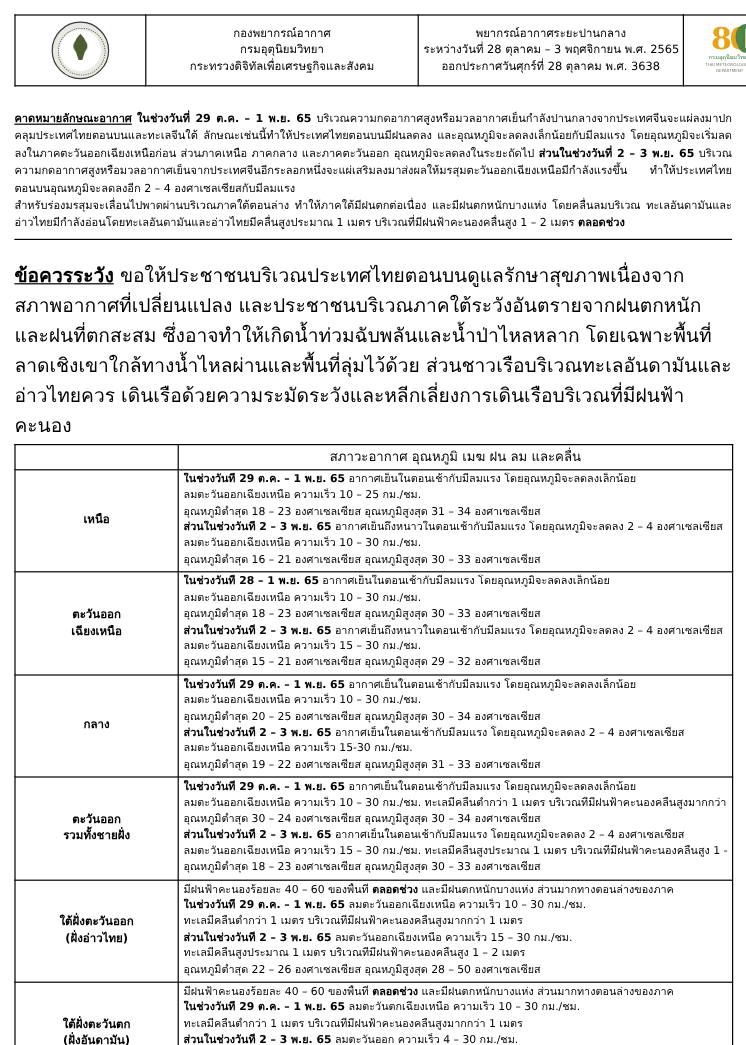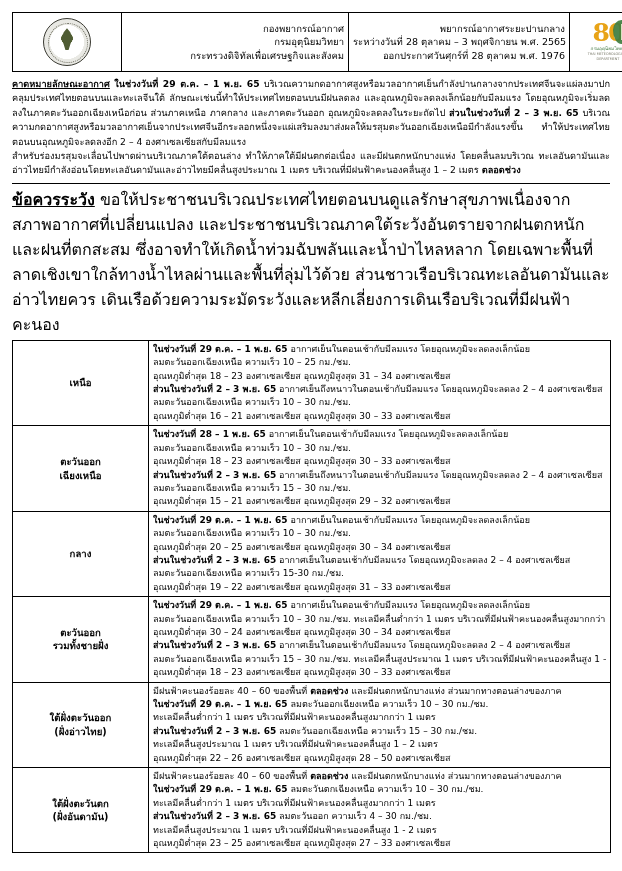--- a/index.html
+++ b/index.html
@@ -38,21 +38,20 @@
   }
   .hdr-logo-cell { width: 100px; }
   .hdr-org-cell  { width: 218px; }
   .hdr-mid-cell  { width: 212px; border-radius: 20px; }
   .hdr-emb-cell  { width: 68px; }
 
   .hdr-line {
     font-size: 9.5px;
     line-height: 13.5px;
     white-space: nowrap;
-    text-align: right;
   }
 
   
   .seal {
     width: 46px;
     height: 46px;
     margin: 2px auto;
     border-radius: 50%;
     border: 1.6px solid #3a3a32;
     background:
@@ -134,31 +133,31 @@
 
   
   .prose {
     width: 598px;
     font-size: 9.2px;
     line-height: 14.4px;
     text-align: justify;
     padding: 5px 0 2px 0;
     box-sizing: border-box;
   }
-  .prose p { margin: 0 0 0 0; padding: 0; text-indent: 0; }
+  .prose p { margin: 16px 0 0 0; padding: 0; text-indent: 0; }
   .prose p + p { margin-top: 0px; }
   .p-indent { text-indent: 34px; }
   u.lead { text-decoration: underline; font-weight: bold; }
   b { font-weight: bold; }
 
   .warnbox {
     width: 598px;
     border-top: 1px solid #000;
     box-sizing: border-box;
-    padding-top: 3px;
+    padding-top: 17px;
     margin-top: 3px;
   }
 
   
   table.main {
     width: 598px;
     border-collapse: collapse;
     table-layout: fixed;
     margin-top: 3px;
   }
@@ -208,21 +207,21 @@
         <div class="seal"></div>
       </td>
       <td class="hdr-org-cell">
         <div class="hdr-line">กองพยากรณ์อากาศ</div>
         <div class="hdr-line">กรมอุตุนิยมวิทยา</div>
         <div class="hdr-line">กระทรวงดิจิทัลเพื่อเศรษฐกิจและสังคม</div>
       </td>
       <td class="hdr-mid-cell">
         <div class="hdr-line">พยากรณ์อากาศระยะปานกลาง</div>
         <div class="hdr-line">ระหว่างวันที่ 28 ตุลาคม – 3 พฤศจิกายน พ.ศ. 2565</div>
-        <div class="hdr-line">ออกประกาศวันศุกร์ที่ 28 ตุลาคม พ.ศ. 1976</div>
+        <div class="hdr-line">ออกประกาศวันศุกร์ที่ 28 ตุลาคม พ.ศ. 3638</div>
       </td>
       <td class="hdr-emb-cell">
         <div class="anniv">
           <div class="leafmark"></div>
           <div class="eighty">80</div>
           <div class="sub1">กรมอุตุนิยมวิทยา</div>
           <div class="sub2">THAI METEOROLOGICAL DEPARTMENT</div>
         </div>
       </td>
     </tr>
@@ -233,20 +232,24 @@
     <p><u class="lead">คาดหมายลักษณะอากาศ</u> <b>ในช่วงวันที่ 29 ต.ค. – 1 พ.ย. 65</b><span> บริเวณความกดอากาศสูงหรือมวลอากาศเย็นกำลังปานกลางจากประเทศจีนจะแผ่ลงมาปกคลุมประเทศไทยตอนบนและทะเลจีนใต้ ลักษณะเช่นนี้ทำให้ประเทศไทยตอนบนมีฝนลดลง และอุณหภูมิจะลดลงเล็กน้อยกับมีลมแรง โดยอุณหภูมิจะเริ่มลดลงในภาคตะวันออกเฉียงเหนือก่อน ส่วนภาคเหนือ ภาคกลาง และภาคตะวันออก อุณหภูมิจะลดลงในระยะถัดไป </span><b>ส่วนในช่วงวันที่ 2 – 3 พ.ย. 65</b><span> บริเวณความกดอากาศสูงหรือมวลอากาศเย็นจากประเทศจีนอีกระลอกหนึ่งจะแผ่เสริมลงมาส่งผลให้มรสุมตะวันออกเฉียงเหนือมีกำลังแรงขึ้น ทำให้ประเทศไทยตอนบนอุณหภูมิจะลดลงอีก 2 – 4 องศาเซลเซียสกับมีลมแรง</span></p>
     <p class="p-indent"><span>สำหรับร่องมรสุมจะเลื่อนไปพาดผ่านบริเวณภาคใต้ตอนล่าง ทำให้ภาคใต้มีฝนตกต่อเนื่อง และมีฝนตกหนักบางแห่ง โดยคลื่นลมบริเวณ ทะเลอันดามันและอ่าวไทยมีกำลังอ่อนโดยทะเลอันดามันและอ่าวไทยมีคลื่นสูงประมาณ 1 เมตร บริเวณที่มีฝนฟ้าคะนองคลื่นสูง 1 – 2 เมตร </span><b>ตลอดช่วง</b></p>
   </div>
 
   <div class="warnbox">
     <p style="margin:0"><u class="lead">ข้อควรระวัง</u><span> ขอให้ประชาชนบริเวณประเทศไทยตอนบนดูแลรักษาสุขภาพเนื่องจากสภาพอากาศที่เปลี่ยนแปลง และประชาชนบริเวณภาคใต้ระวังอันตรายจากฝนตกหนักและฝนที่ตกสะสม ซึ่งอาจทำให้เกิดน้ำท่วมฉับพลันและน้ำป่าไหลหลาก โดยเฉพาะพื้นที่ลาดเชิงเขาใกล้ทางน้ำไหลผ่านและพื้นที่ลุ่มไว้ด้วย ส่วนชาวเรือบริเวณทะเลอันดามันและอ่าวไทยควร เดินเรือด้วยความระมัดระวังและหลีกเลี่ยงการเดินเรือบริเวณที่มีฝนฟ้าคะนอง</span></p>
   </div>
 
   <table class="main">
     <tbody>
+        <tr>
+      <td class="col-region blankcell"></td>
+      <td class="col-body tablehead">สภาวะอากาศ อุณหภูมิ เมฆ ฝน ลม และคลื่น</td>
+    </tr>
 
     <tr>
       <td class="col-region region">
         <div>เหนือ</div>
       </td>
       <td class="col-body body">
         <div class="ln"><b>ในช่วงวันที่ 29 ต.ค. – 1 พ.ย. 65</b><span> อากาศเย็นในตอนเช้ากับมีลมแรง โดยอุณหภูมิจะลดลงเล็กน้อย</span></div>
         <div class="ln"><span>ลมตะวันออกเฉียงเหนือ ความเร็ว 10 – 25 กม./ชม.</span></div>
         <div class="ln"><span>อุณหภูมิต่ำสุด 18 – 23 องศาเซลเซียส อุณหภูมิสูงสุด 31 – 34 องศาเซลเซียส</span></div>
         <div class="ln"><b>ส่วนในช่วงวันที่ 2 – 3 พ.ย. 65</b><span> อากาศเย็นถึงหนาวในตอนเช้ากับมีลมแรง โดยอุณหภูมิจะลดลง 2 – 4 องศาเซลเซียส</span></div>

